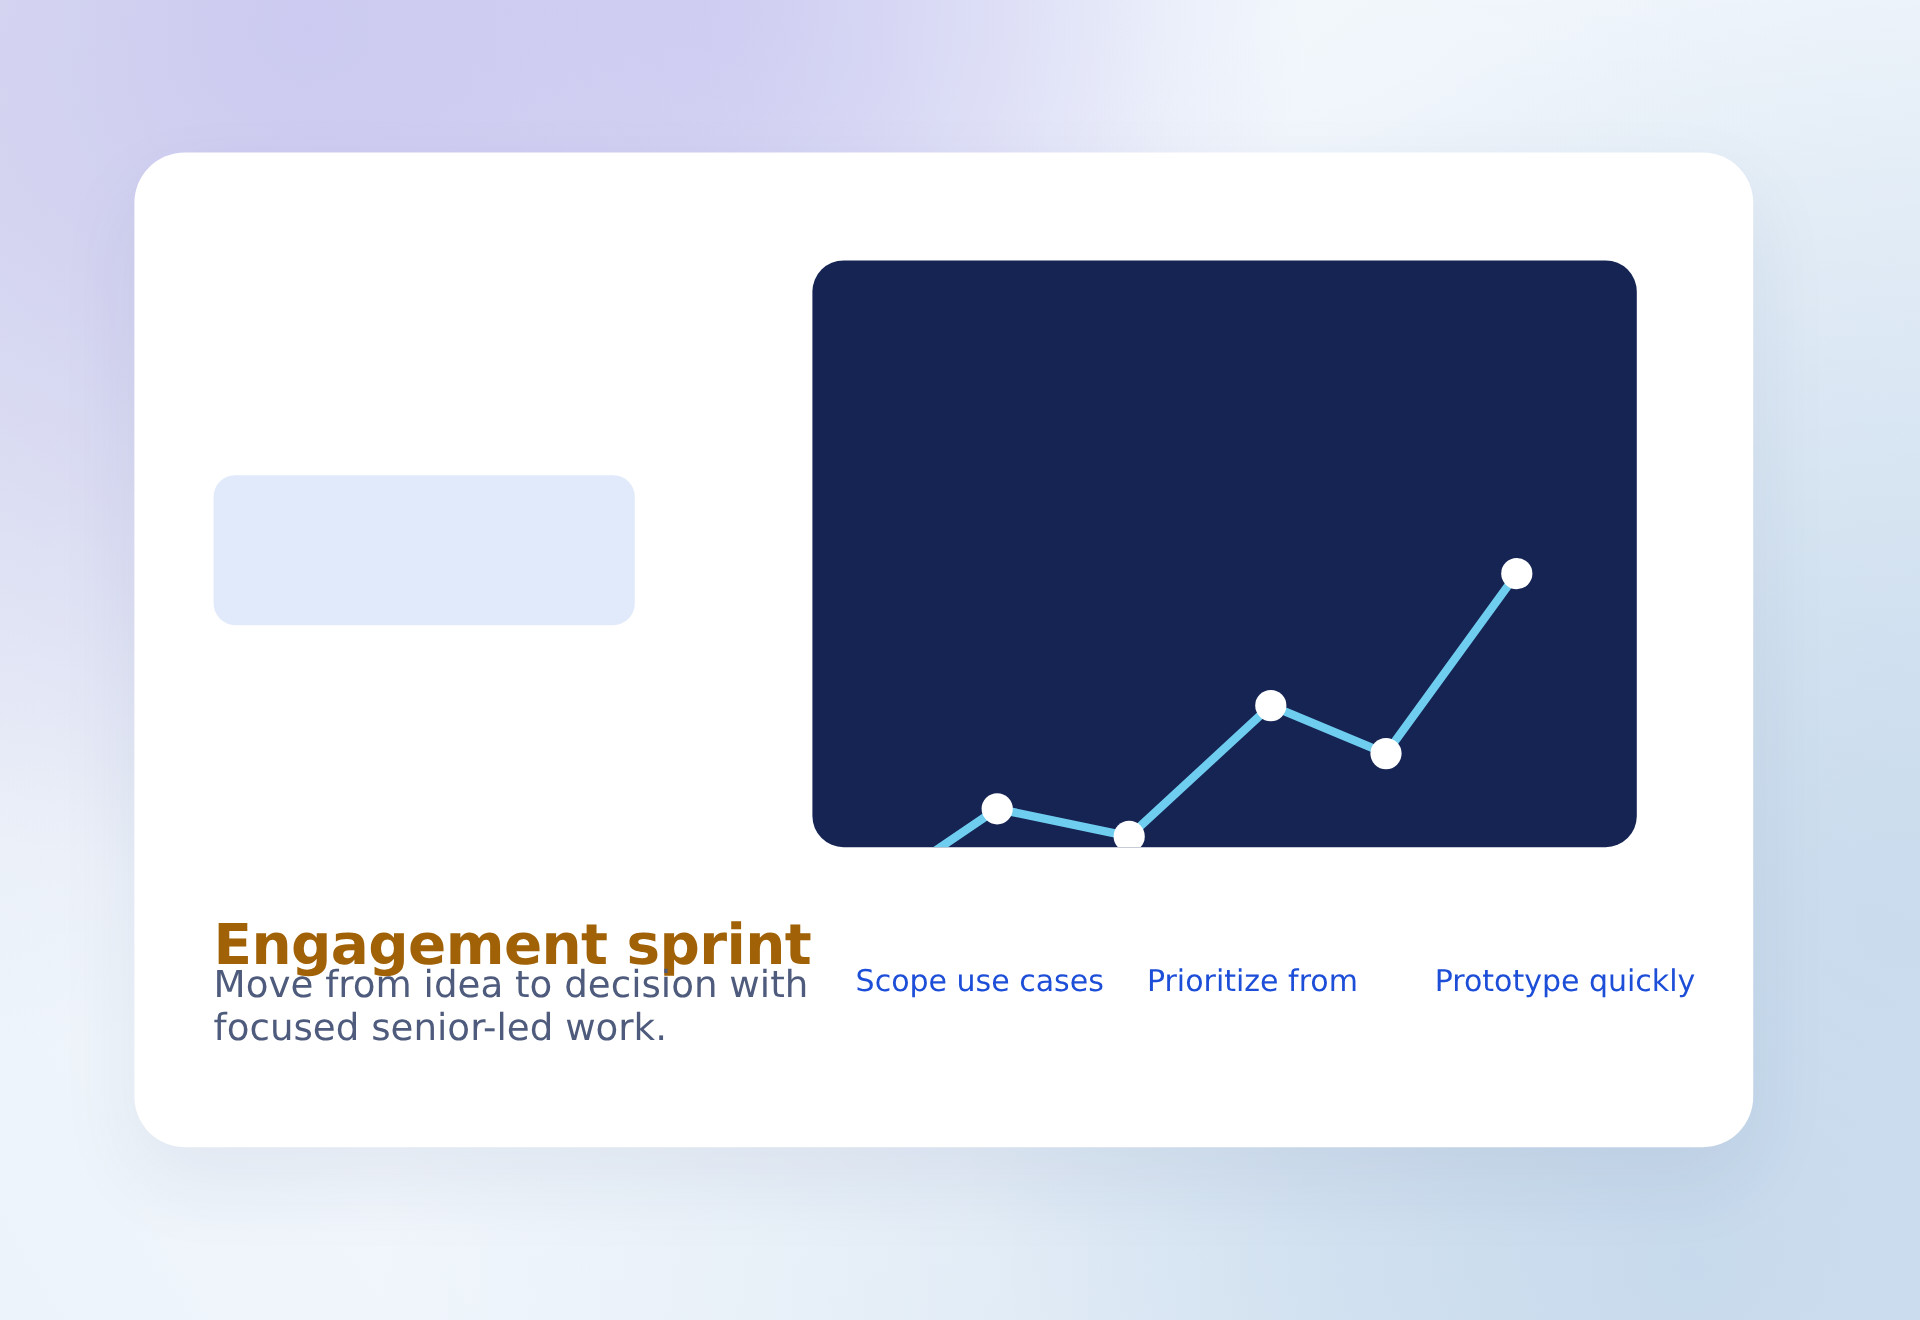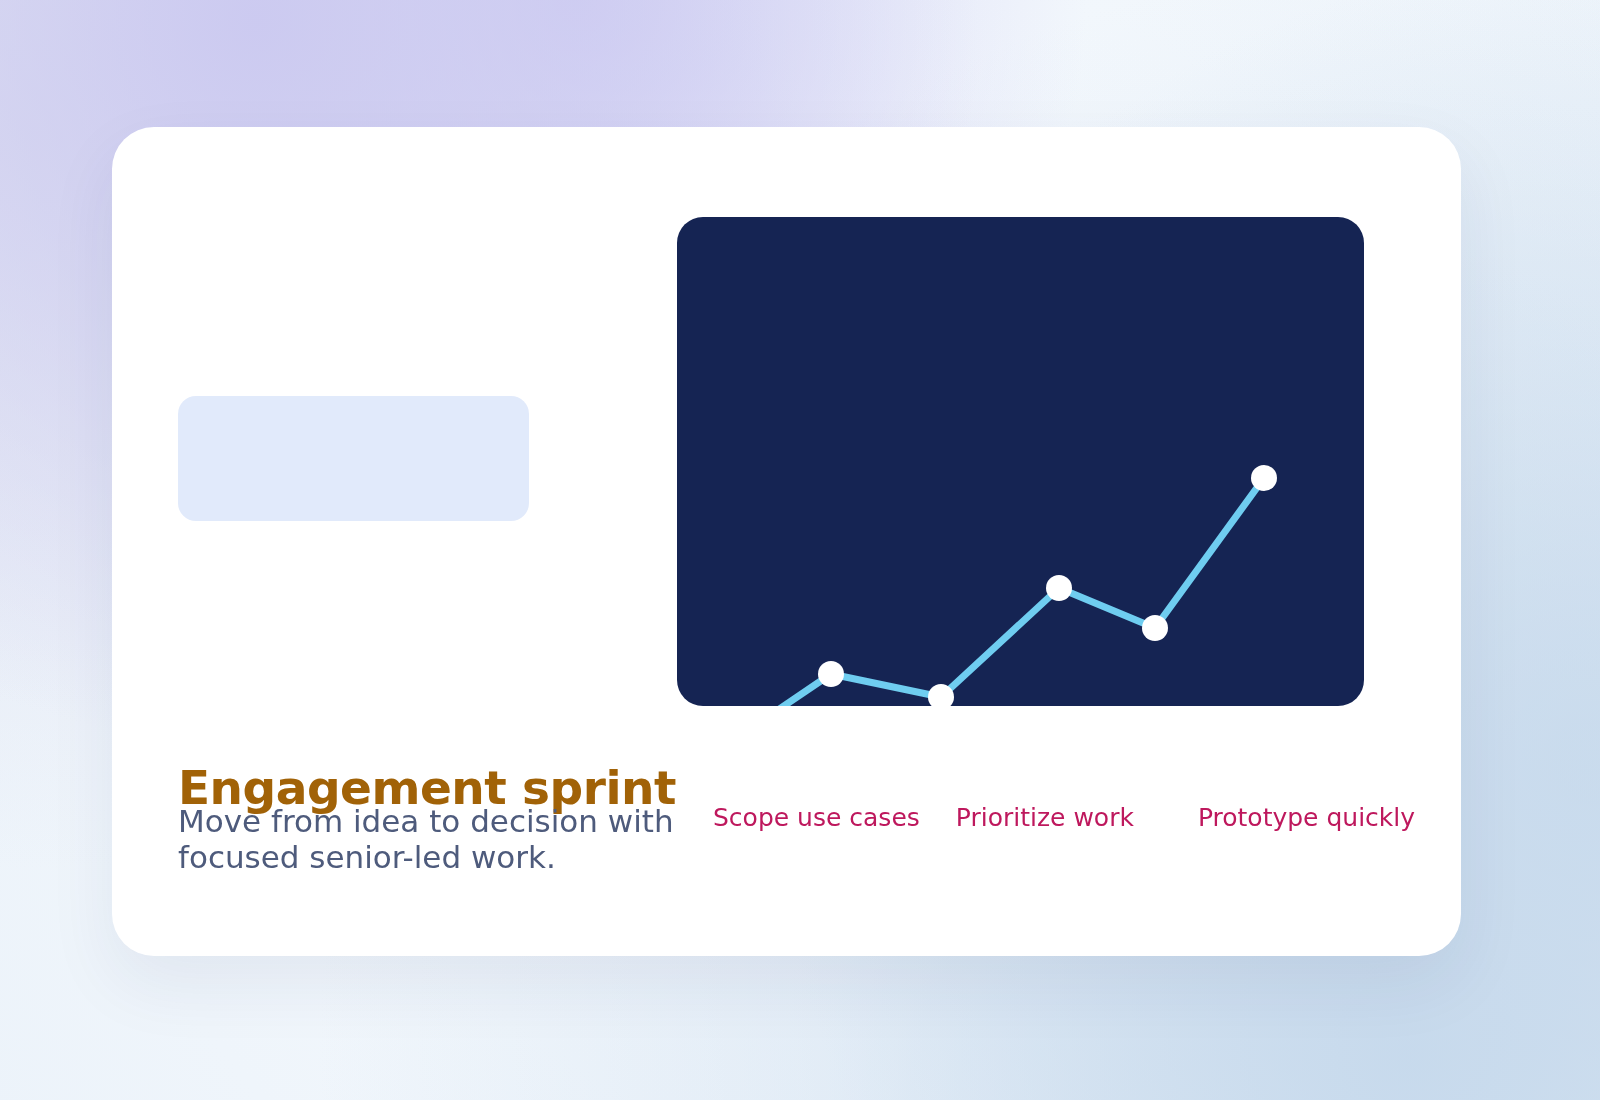--- a/index.html
+++ b/index.html
@@ -101,21 +101,21 @@
     top: 678px;
     display: flex;
     align-items: baseline;
     gap: 36px;
     white-space: nowrap;
   }
   .caption-item {
     font-size: 25px;
     line-height: 1;
     font-weight: 400;
-    color: #be185d;
+    color: #1d4ed8;
   }
   .caption-item.gap-wide {
     margin-left: 28px;
     text-align: right;
   }
 </style>
 </head>
 <body>
 
 <div class="page">
@@ -137,18 +137,18 @@
           </g>
       </svg>
     </div>
 
     <h1 class="headline">Engagement sprint</h1>
 
     <p class="subhead">Move from idea to decision with focused senior-led work.</p>
 
     <div class="caption-row">
       <span class="caption-item">Scope use cases</span>
-      <span class="caption-item">Prioritize work</span>
+      <span class="caption-item">Prioritize from</span>
       <span class="caption-item gap-wide">Prototype quickly</span>
     </div>
 
   </div>
 </div>
 
 </body></html>

